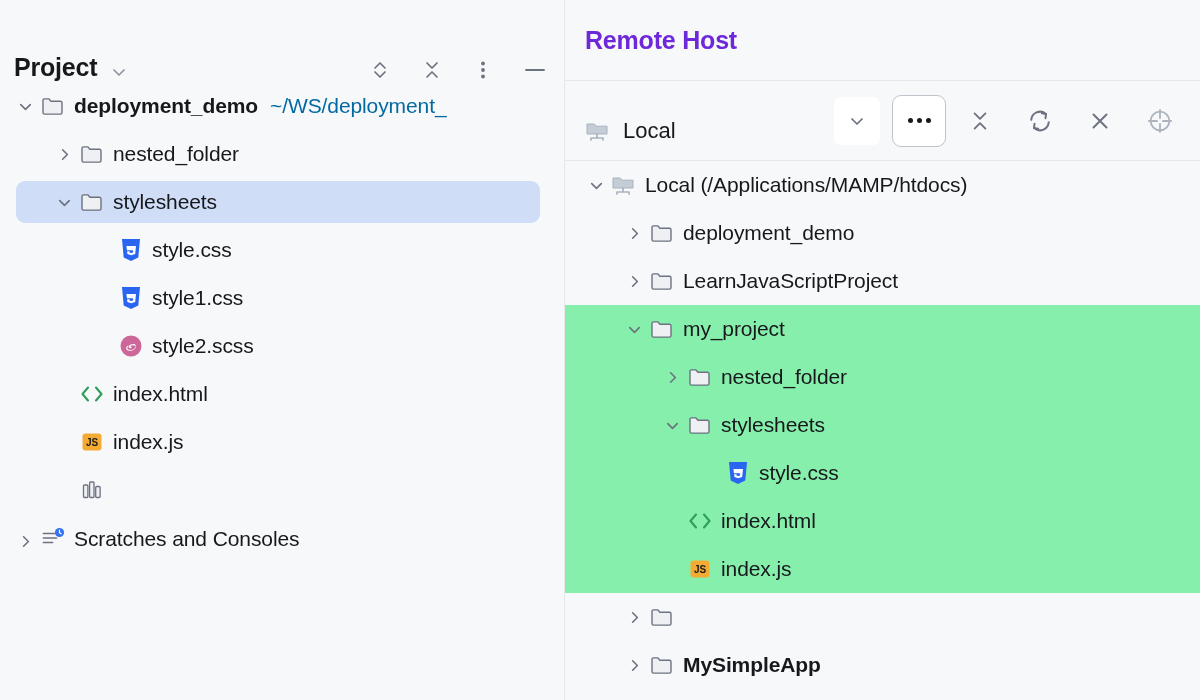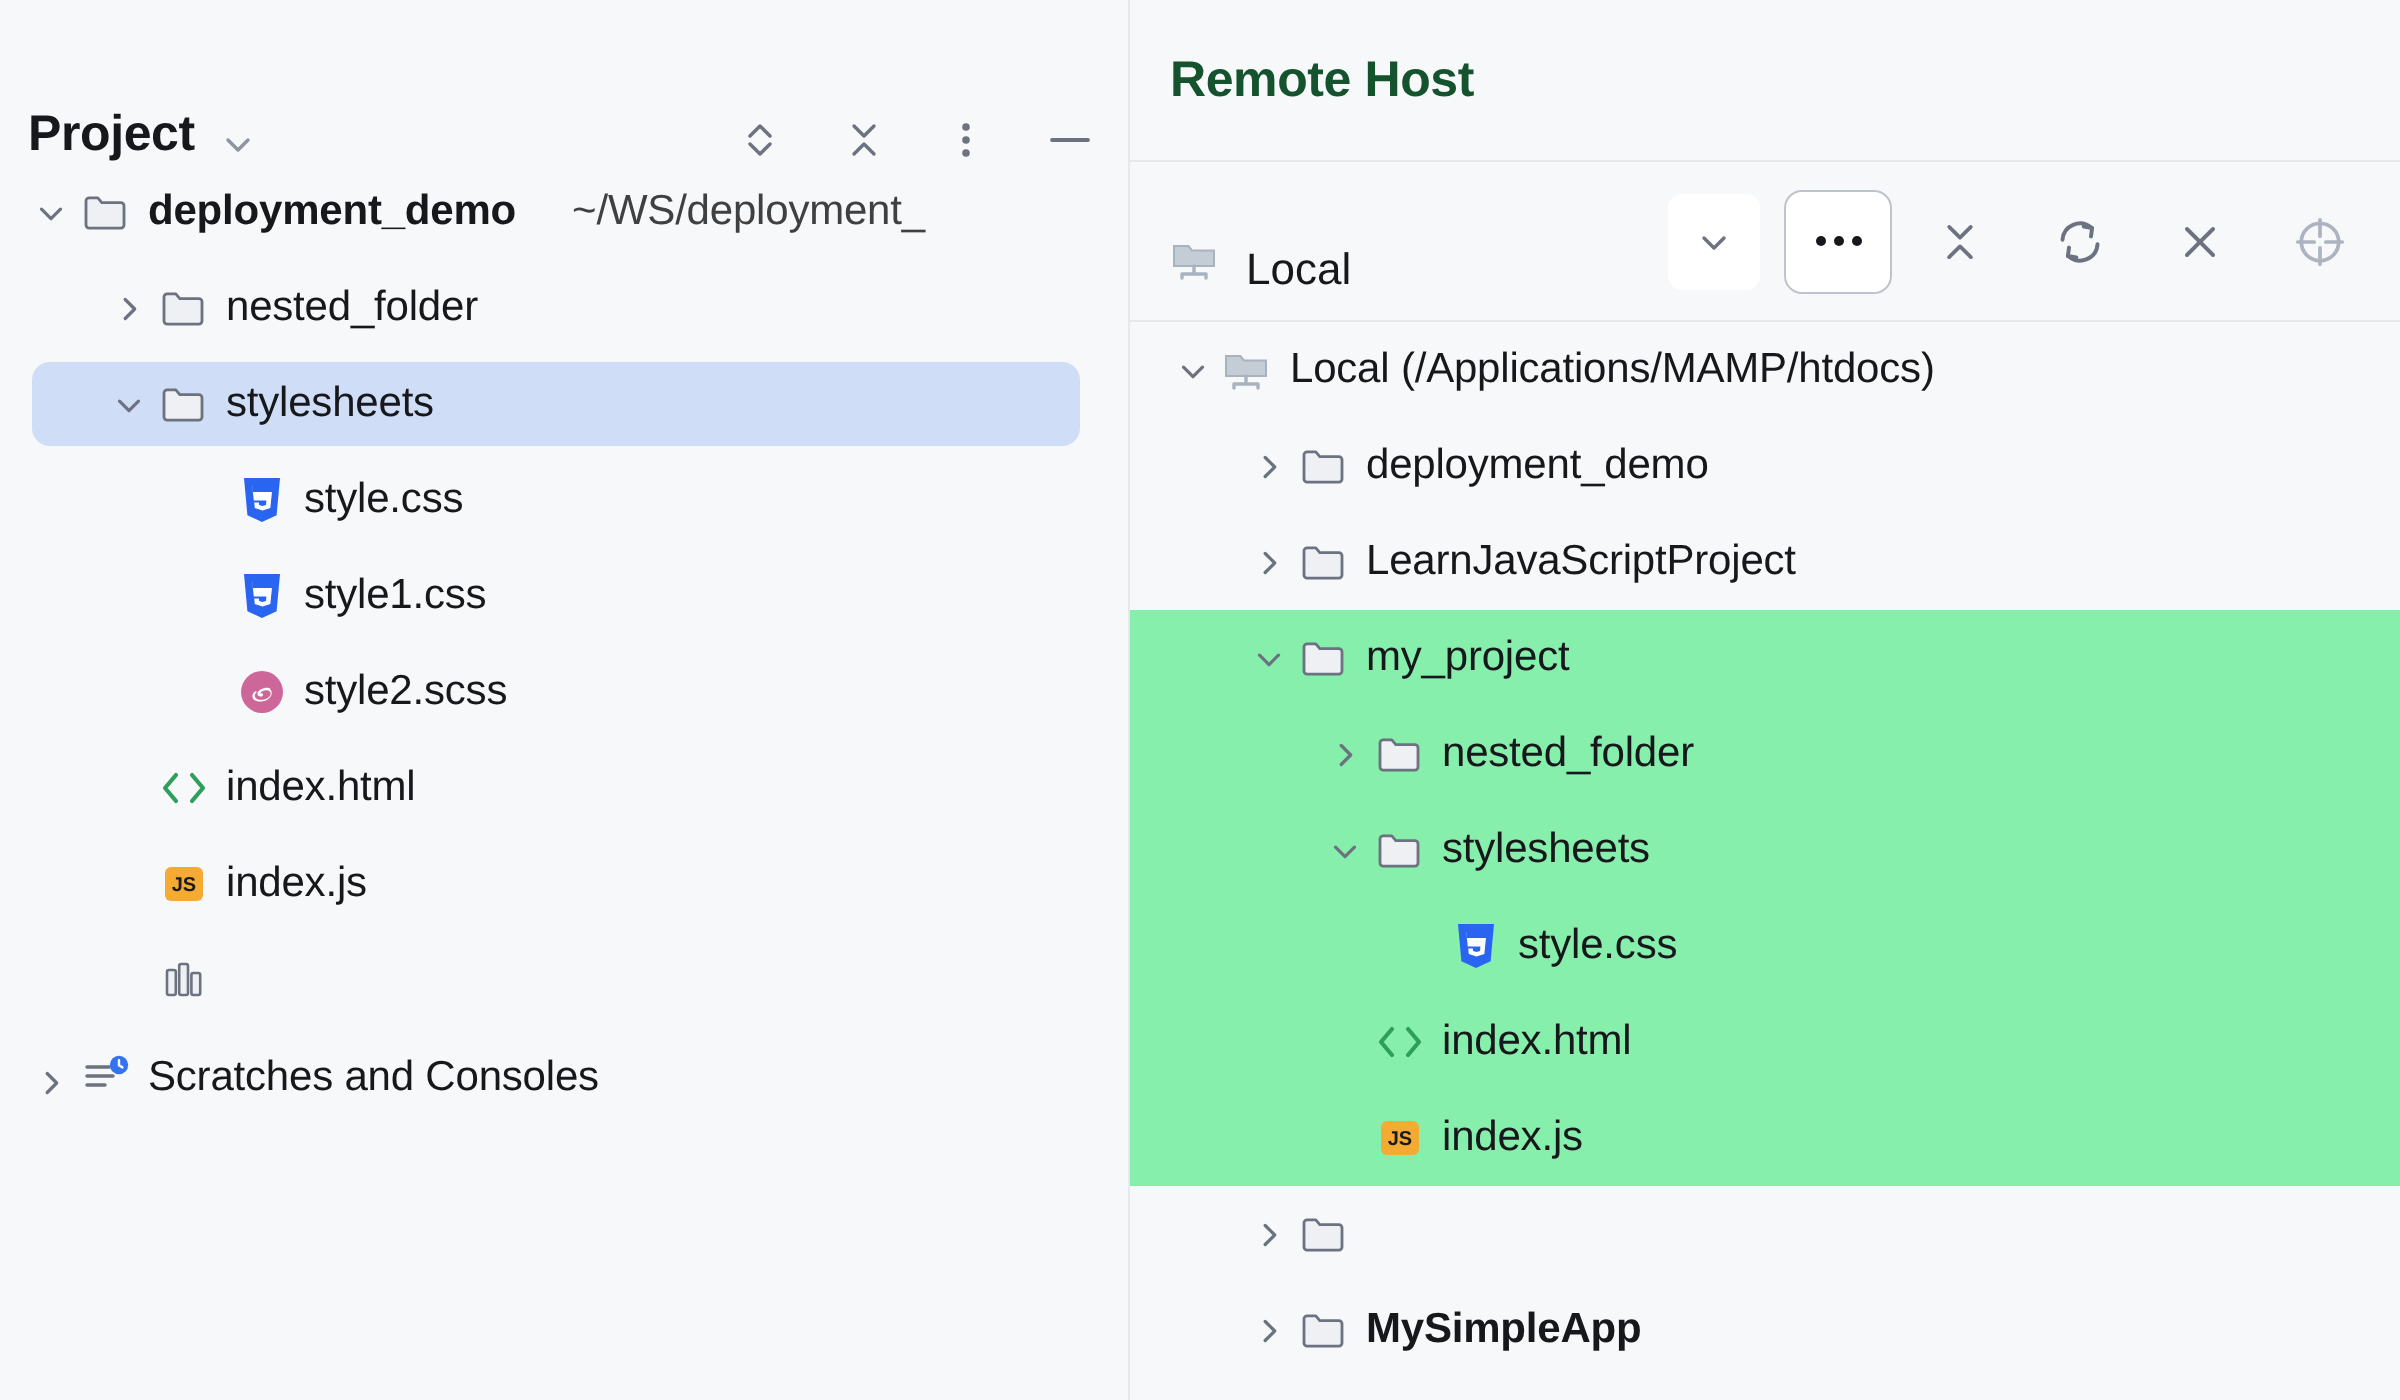--- a/index.html
+++ b/index.html
@@ -40,37 +40,37 @@
   .row-sel {
     position: absolute; left: 16px; right: 24px; top: 3px; bottom: 3px;
     background: #CFDDF7; border-radius: 9px;
   }
   .row-inner { position: relative; display: flex; align-items: center; width: 100%; }
   .twisty { width: 26px; min-width: 26px; display: flex; align-items: center; justify-content: center; }
   .twisty-spacer { width: 26px; min-width: 26px; }
   .icon-slot { width: 30px; min-width: 30px; display: flex; align-items: center; justify-content: center; }
   .label { font-size: 21px; color: #17181C; letter-spacing: -0.1px; }
   .label.bold { font-weight: bold; }
-  .path-hint { font-size: 21px; color: #404040; margin-left: 28px; letter-spacing: -0.1px; }
+  .path-hint { font-size: 21px; color: #0369a1; margin-left: 12px; letter-spacing: -0.1px; }
 
   
   .remote-panel {
     width: 635px; height: 700px;
     background: #F7F8FA; position: relative; overflow: hidden;
   }
   .remote-header {
     height: 81px; display: flex; align-items: center;
     padding-left: 20px; border-bottom: 1px solid #E6E8EC;
   }
-  .remote-title { font-size: 25px; font-weight: bold; color: #14532d; letter-spacing: -0.2px; }
+  .remote-title { font-size: 25px; font-weight: bold; color: #6d28d9; letter-spacing: -0.2px; }
   .remote-toolbar {
     height: 80px; display: flex; align-items: center;
     padding: 0 14px 0 20px; border-bottom: 1px solid #E6E8EC;
   }
-  .server-chip { display: flex; align-items: flex-end; gap: 12px; margin-top: 24px; }
+  .server-chip { display: flex; align-items: flex-start; gap: 12px; margin-top: 24px; }
   .server-name { font-size: 22px; color: #17181C; }
   .tb-right { margin-left: auto; display: flex; align-items: center; gap: 8px; }
   .btn-plain {
     width: 46px; height: 48px; background: #FFFFFF; border-radius: 7px;
     display: flex; align-items: center; justify-content: center; cursor: pointer;
   }
   .btn-outline {
     width: 54px; height: 52px; background: #FFFFFF; border: 1px solid #BFC3CC;
     border-radius: 9px; display: flex; align-items: center; justify-content: center;
     cursor: pointer; margin-left: 4px;

